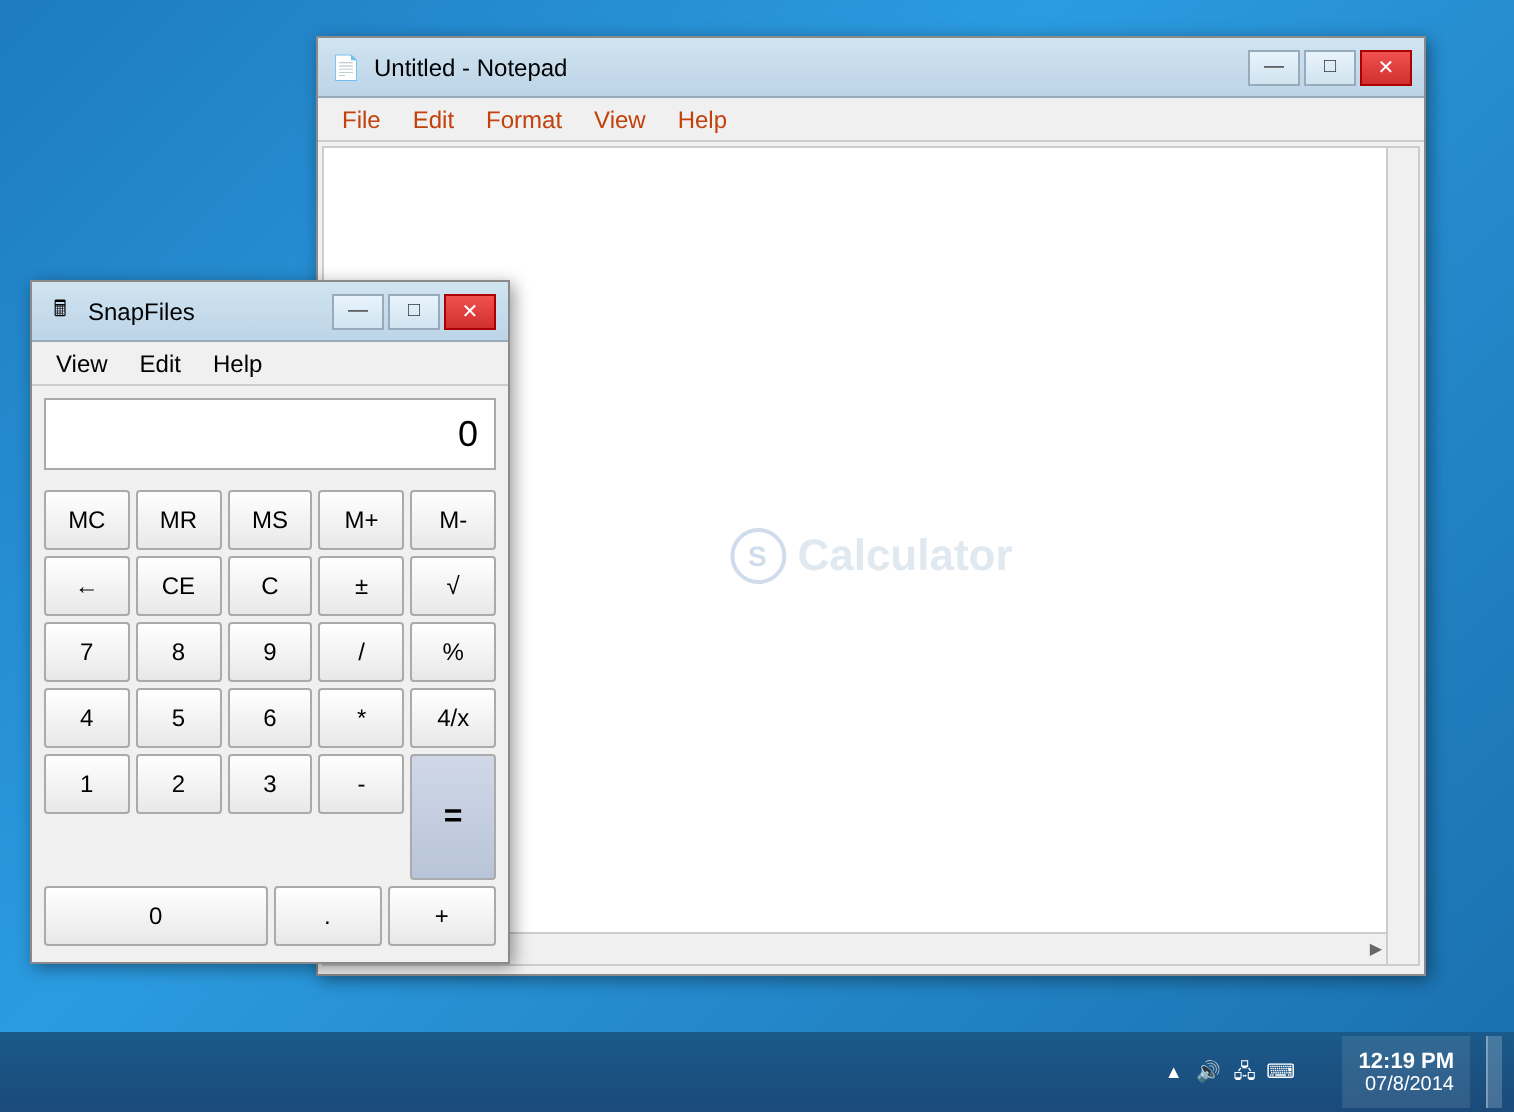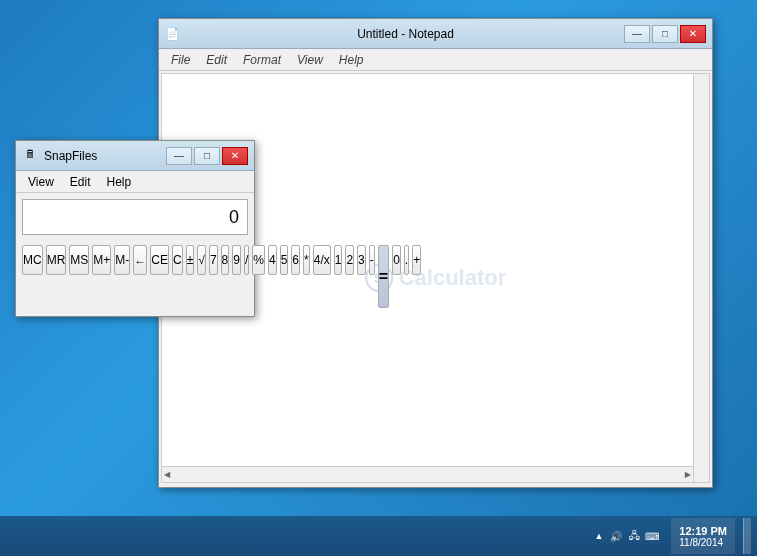--- a/index.html
+++ b/index.html
@@ -35,21 +35,21 @@
       width: 16px;
       height: 16px;
       margin-right: 6px;
       font-size: 12px;
       display: flex;
       align-items: center;
       justify-content: center;
     }
     .notepad-title {
       flex: 1;
-      text-align: center;
+      text-align: left;
       font-size: 12px;
       color: #000;
       font-weight: normal;
     }
     .window-controls {
       display: flex;
       gap: 2px;
     }
     .win-btn {
       width: 26px;
@@ -72,23 +72,22 @@
       height: 22px;
       background: #f0f0f0;
       display: flex;
       align-items: center;
       padding: 0 4px;
       border-bottom: 1px solid #ccc;
     }
     .menu-item {
       padding: 2px 8px;
       font-size: 12px;
-      color: #404040;
-      cursor: pointer;
-      font-style: italic;
+      color: #c2410c;
+      cursor: pointer;
     }
     .notepad-content {
       background: white;
       margin: 2px;
       height: calc(100% - 58px);
       border: 1px solid #ccc;
       position: relative;
       overflow: hidden;
     }
     .notepad-scrollbar-v {
@@ -196,21 +195,21 @@
       display: flex;
       align-items: center;
       justify-content: flex-end;
       padding-right: 8px;
       font-size: 18px;
       color: #000;
     }
     .calc-buttons {
       padding: 4px 6px 8px 6px;
       display: flex;
-      flex-direction: row;
+      flex-direction: column;
       gap: 3px;
     }
     .calc-row {
       display: flex;
       gap: 3px;
     }
     .calc-btn {
       flex: 1;
       height: 30px;
       background: linear-gradient(to bottom, #ffffff, #e8e8e8);
@@ -272,23 +271,24 @@
       font-size: 10px;
       color: white;
       cursor: pointer;
     }
     .clock-area {
       background: rgba(255,255,255,0.1);
       padding: 2px 8px;
       height: 36px;
       display: flex;
       flex-direction: column;
-      align-items: flex-start;
-      justify-content: center;
-      cursor: pointer;
+      align-items: flex-end;
+      justify-content: center;
+      cursor: pointer;
+      margin-left: 12px;
     }
     .clock-time {
       font-size: 11px;
       color: white;
       font-weight: bold;
     }
     .clock-date {
       font-size: 10px;
       color: white;
     }
@@ -413,17 +413,17 @@
   </div>
   <div class="taskbar-right">
     <div class="system-tray">
       <div class="chevron-up">▲</div>
       <div class="tray-icon">🔊</div>
       <div class="tray-icon">🖧</div>
       <div class="tray-icon">⌨</div>
     </div>
     <div class="clock-area">
       <div class="clock-time">12:19 PM</div>
-      <div class="clock-date">11/8/2014</div>
+      <div class="clock-date">07/8/2014</div>
     </div>
     <div class="show-desktop"></div>
   </div>
 </div>
 
 </body></html>

